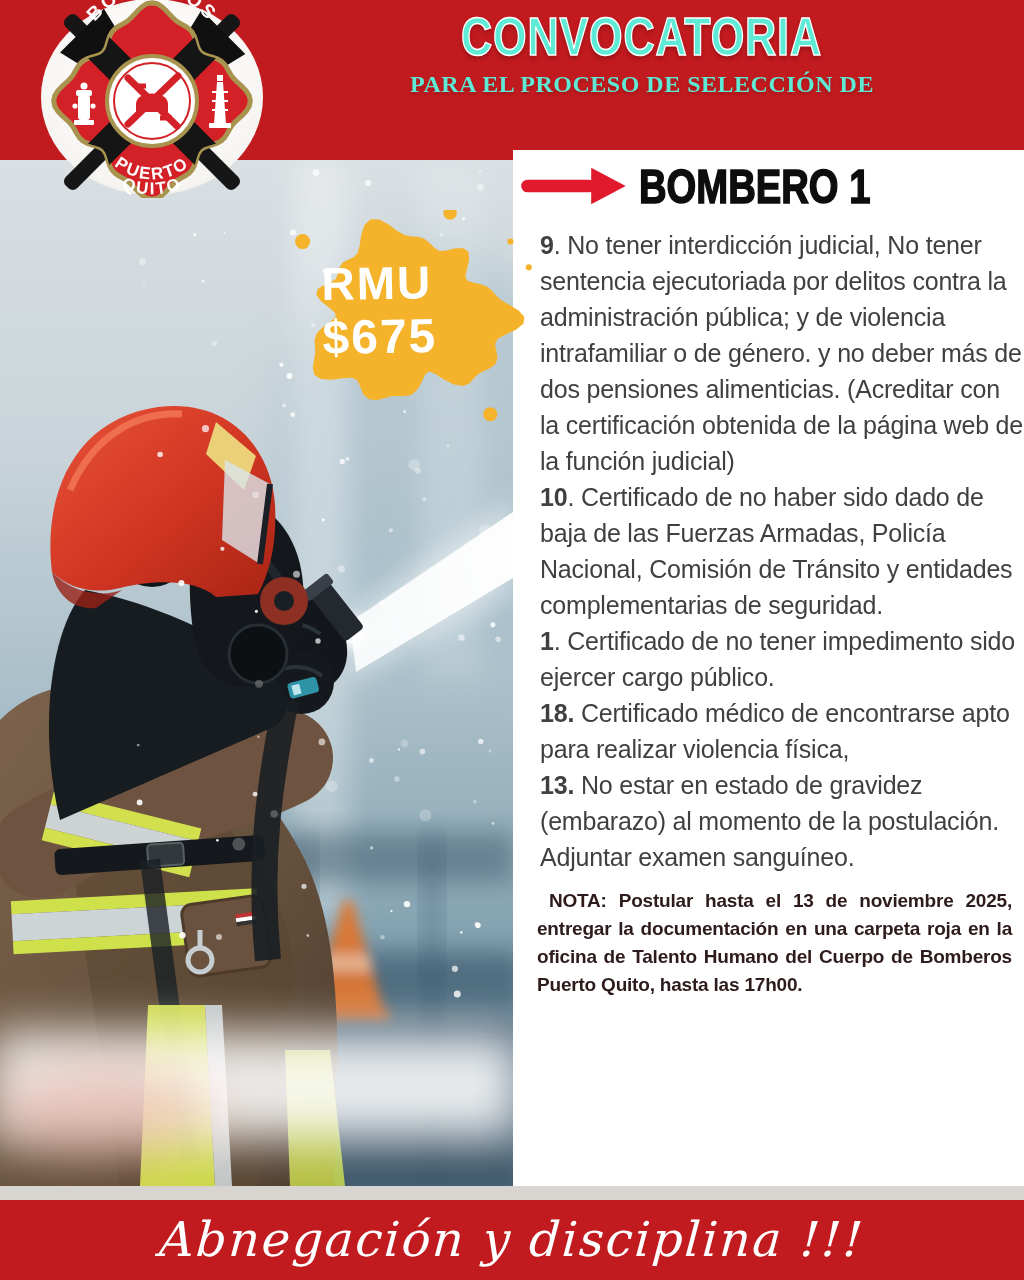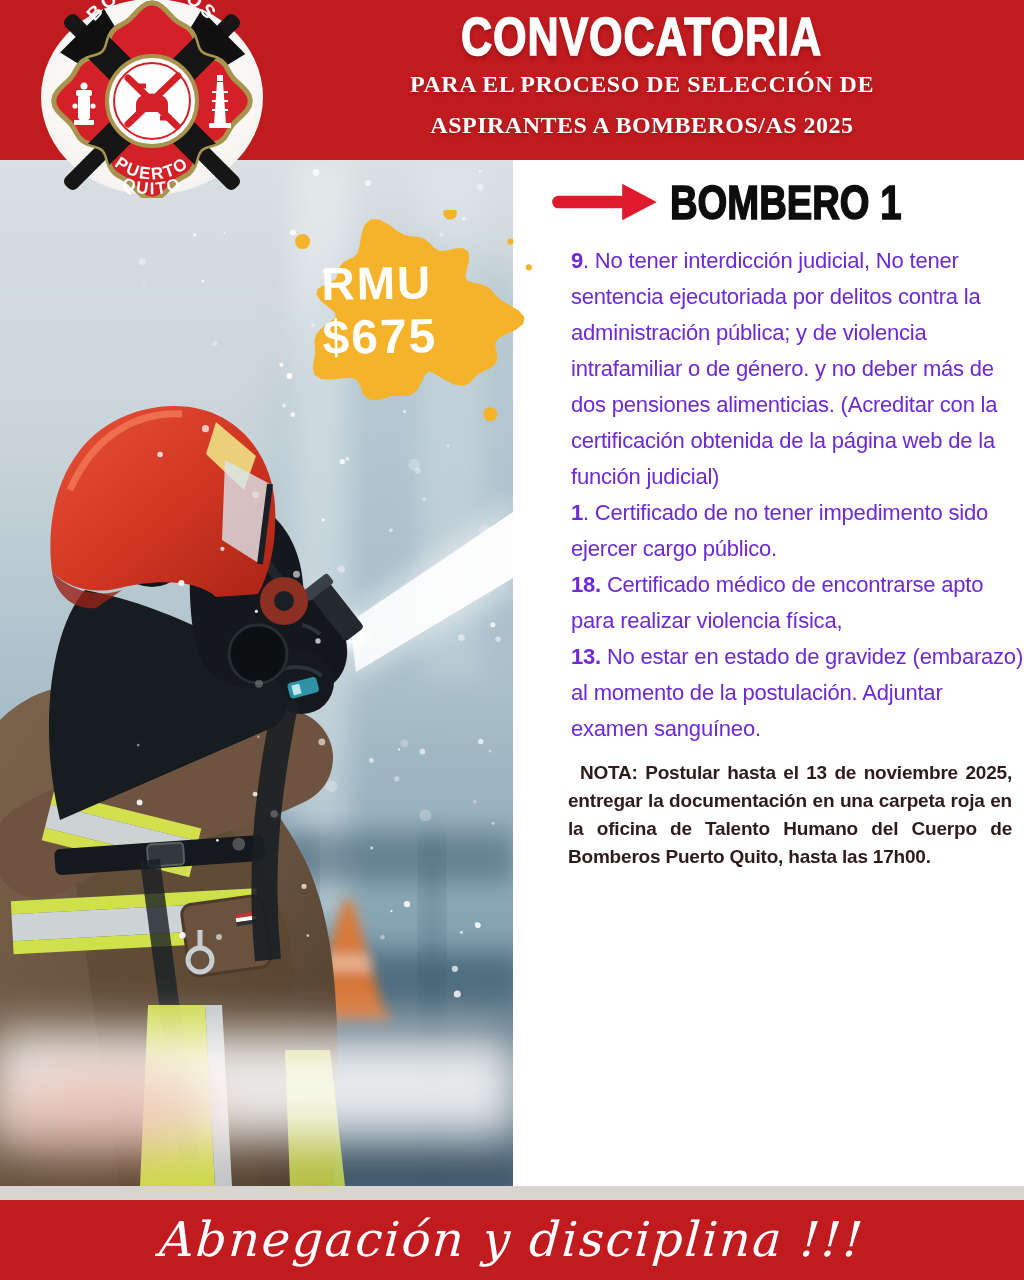--- a/index.html
+++ b/index.html
@@ -4,46 +4,46 @@
 <style>
   * { margin:0; padding:0; box-sizing:border-box; }
   html,body { background:#555; }
   .page {
     position:relative; width:1024px; height:1280px; overflow:hidden;
     background:#ffffff; font-family:"Liberation Sans", sans-serif;
     margin:0 auto;
   }
   
   .header { position:absolute; left:0; top:0; width:1024px; height:160px; background:#c11a1f; }
-  .titles { position:absolute; left:270px; right:10px; top:0; height:160px; text-align:center; color:#ffffff; }
+  .titles { position:absolute; left:270px; right:10px; top:0; height:160px; text-align:center; color:#5eead4; }
   .title-main {
     display:inline-block; margin-top:8px; font-weight:700; font-size:54px; line-height:56px;
     letter-spacing:1px; transform:scaleX(.8); transform-origin:center;
     -webkit-text-stroke:1.5px #ffffff; text-shadow:0 3px 5px rgba(60,0,0,.35);
   }
   .subtitle { font-family:"Liberation Serif", serif; font-weight:700; font-size:24px; line-height:41px; letter-spacing:.5px; text-shadow:0 2px 3px rgba(60,0,0,.25); }
   .logo-wrap { position:absolute; left:38px; top:0; width:228px; height:198px; z-index:5; }
   
   .photo { position:absolute; left:0; top:160px; width:513px; height:1026px; overflow:hidden; background:#c5d1d8; }
   .photo svg { display:block; }
   
   .splash { position:absolute; left:282px; top:210px; width:252px; height:220px; z-index:4; }
   .splash-text { position:absolute; left:40px; top:46px; color:#fff; line-height:54px; transform:rotate(-1deg); }
   .splash-l1 { font-size:46px; font-weight:700; letter-spacing:2px; }
   .splash-l2 { font-size:48px; font-weight:700; letter-spacing:2px; }
   
-  .content { position:absolute; left:513px; top:166px; width:511px; height:1026px; background:#fff;padding-left:31px; }
+  .content { position:absolute; left:513px; top:150px; width:511px; height:1026px; background:#fff; }
   .heading-row { display:flex; align-items:center; margin:12px 0 0 2px; height:48px; }
   .arrow-svg { width:116px; height:40px; flex:0 0 auto; }
   .section-heading {
     display:inline-block; font-size:49px; font-weight:700; color:#0d0d0d; line-height:48px;
     transform:scaleX(.78); transform-origin:left center; margin-left:8px;
     -webkit-text-stroke:1.6px #0d0d0d; white-space:nowrap;
   }
-  .list { margin:17px 0 0 27px; font-size:22px; line-height:36px; color:#6d28d9; letter-spacing:-.2px; }
+  .list { margin:17px 0 0 27px; font-size:25px; line-height:36px; color:#404040; letter-spacing:-.2px; }
   .list p { margin:0; }
   .list b { font-weight:700; }
   .note {
     margin:12px 12px 0 24px; font-size:19px; line-height:28px; font-weight:700;
     color:#2e1b1b; text-align:justify; text-indent:12px; letter-spacing:-.2px;
   }
   
   .strip { position:absolute; left:0; top:1186px; width:1024px; height:14px; background:#d8d5d1; }
   .footer { position:absolute; left:0; top:1200px; width:1024px; height:80px; background:#c11a1f; }
   .slogan {
@@ -54,21 +54,20 @@
 </style>
 </head>
 <body>
 
 <div class="page">
 
   <div class="header">
     <div class="titles">
       <div class="title-main">CONVOCATORIA</div>
       <div class="subtitle">PARA EL PROCESO DE SELECCIÓN DE</div>
-      <div class="subtitle">ASPIRANTES A BOMBEROS/AS 2025</div>
     </div>
   </div>
 
   <div class="logo-wrap">
     <svg width="228" height="198" viewBox="0 0 228 198">
       <defs>
         <radialGradient id="ovalG" cx="50%" cy="40%" r="70%">
           <stop offset="0%" stop-color="#ffffff"></stop>
             <stop offset="80%" stop-color="#f7f5f2"></stop>
             <stop offset="100%" stop-color="#e9e6e1"></stop>
@@ -389,20 +388,21 @@
     <div class="heading-row">
       <svg class="arrow-svg" viewBox="0 0 120 44">
         <rect x="3" y="15" width="82" height="14" rx="7" fill="#e01a2c"></rect>
         <polygon points="80,2 118,22 80,42" fill="#e01a2c"></polygon>
       </svg>
       <div class="section-heading">BOMBERO 1</div>
     </div>
 
     <div class="list">
       <p><b>9</b><span>. No tener interdicción judicial, No tener sentencia ejecutoriada por delitos contra la administración pública; y de violencia intrafamiliar o de género. y no deber más de dos pensiones alimenticias. (Acreditar con la certificación obtenida de la página web de la función judicial)</span></p>
+      <p><b>10</b><span>. Certificado de no haber sido dado de baja de las Fuerzas Armadas, Policía Nacional, Comisión de Tránsito y entidades complementarias de seguridad.</span></p>
       <p><b>1</b><span>. Certificado de no tener impedimento sido ejercer cargo público.</span></p>
       <p><b>18.</b><span> Certificado médico de encontrarse apto para realizar violencia física,</span></p>
       <p><b>13.</b><span> No estar en estado de gravidez (embarazo) al momento de la postulación. Adjuntar examen sanguíneo.</span></p>
     </div>
 
     <p class="note">NOTA: Postular hasta el 13 de noviembre 2025, entregar la documentación en una carpeta roja en la oficina de Talento Humano del Cuerpo de Bomberos Puerto Quito, hasta las 17h00.</p>
   </div>
 
   <div class="strip"></div>
   <div class="footer">

